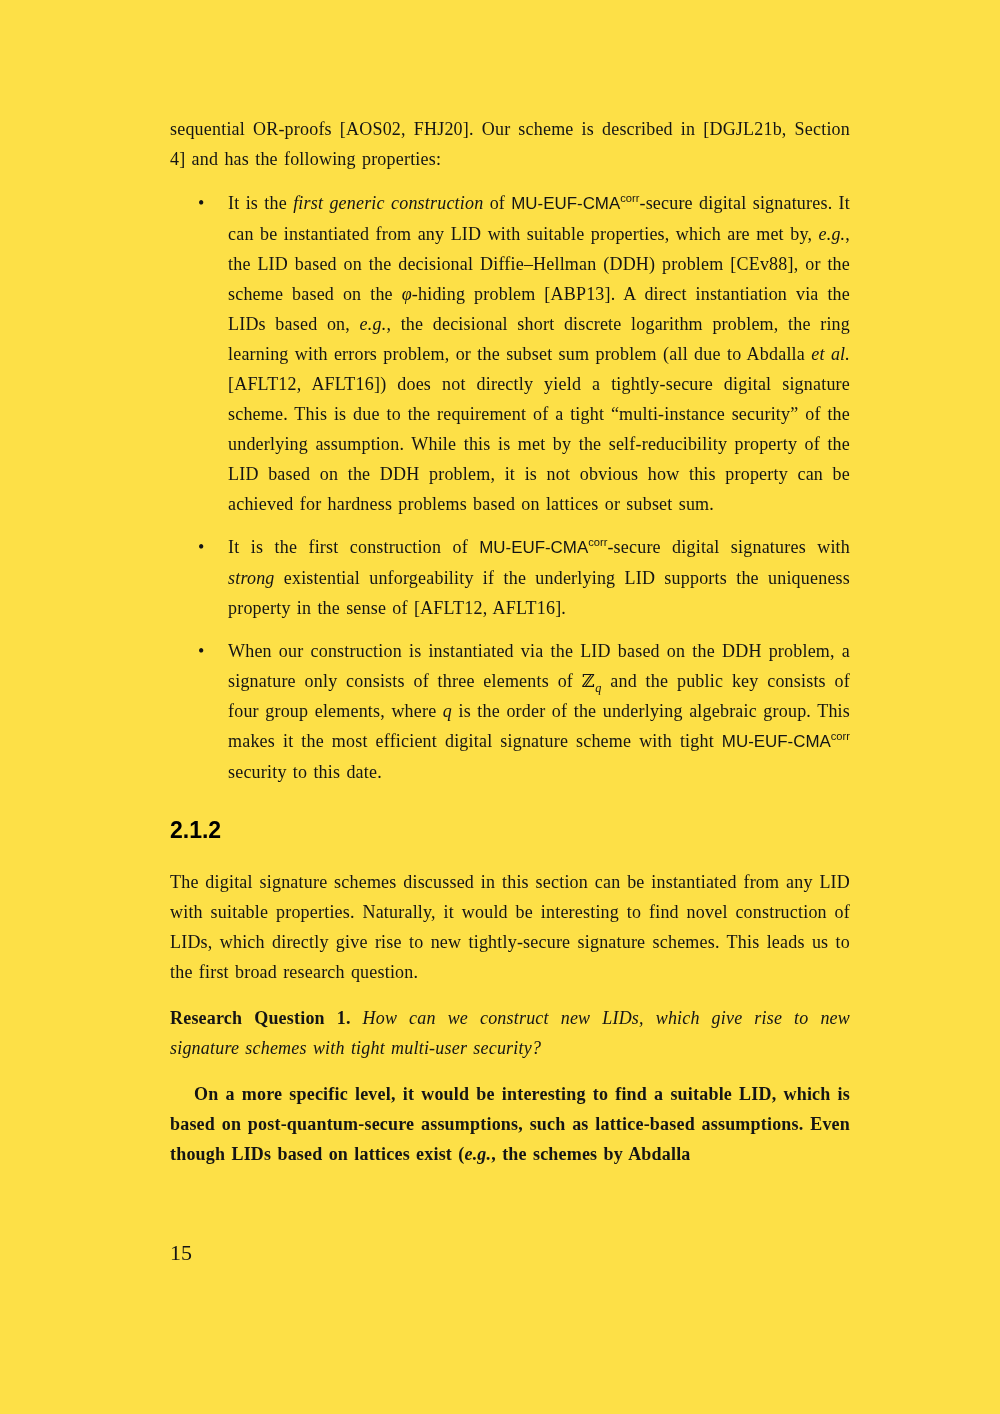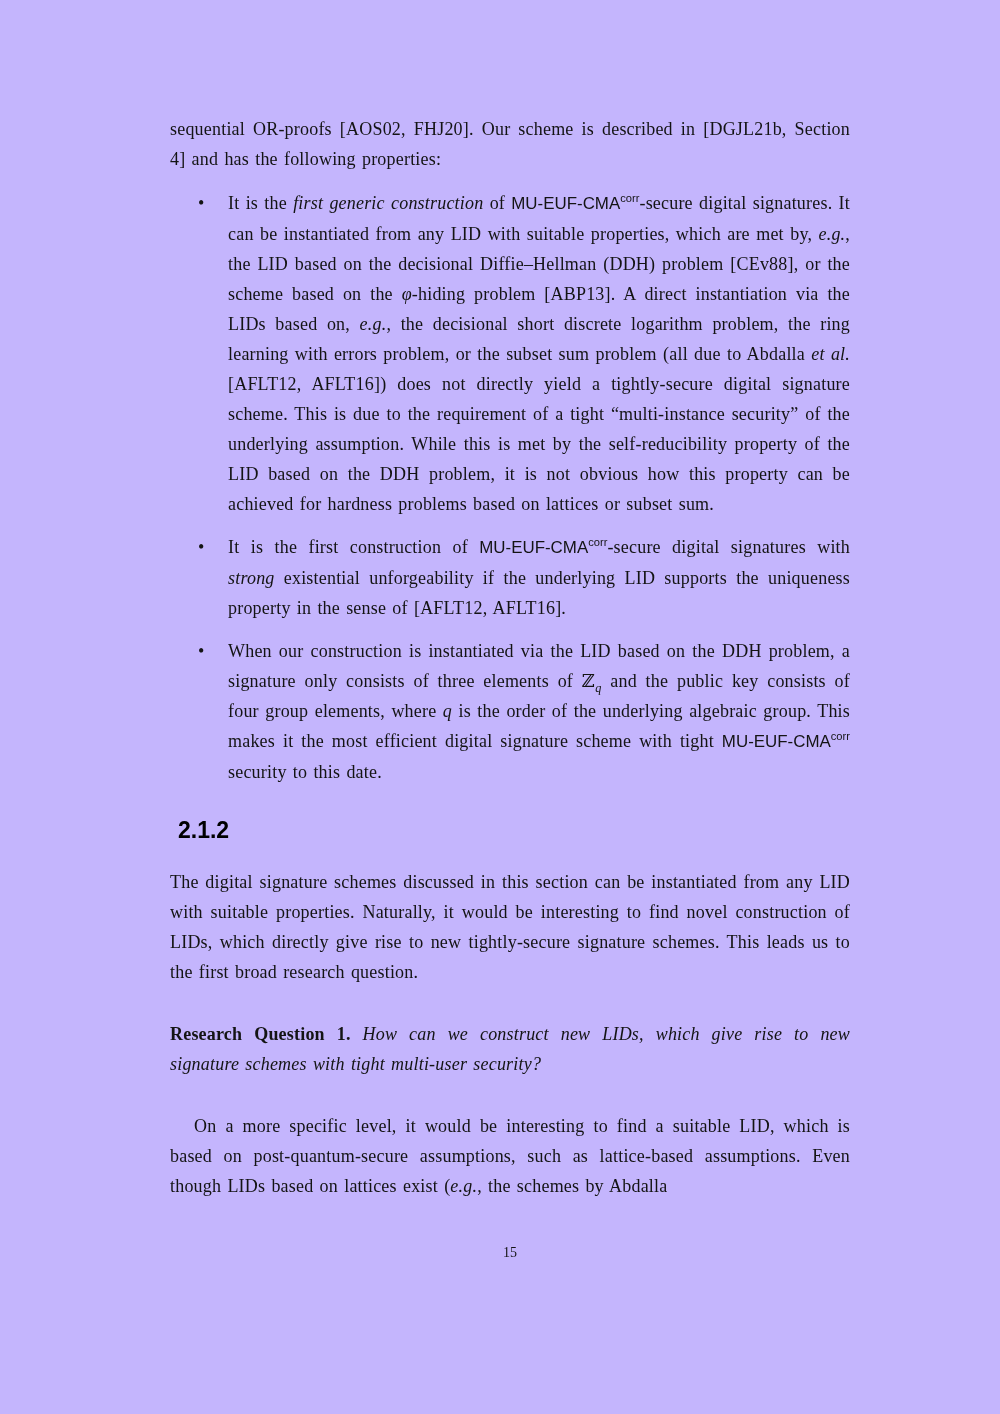--- a/index.html
+++ b/index.html
@@ -3,70 +3,70 @@
 <meta charset="utf-8">
 <style>
   * { box-sizing: border-box; }
   html, body { margin: 0; padding: 0; }
   body {
     width: 1000px; height: 1414px;
     background: #ffffff;
     font-family: "Liberation Serif", "DejaVu Serif", serif;
     color: #141414;
   }
-  .page { position: relative; width: 1000px; height: 1414px; overflow: hidden; background: #c4b5fd; }
+  .page { position: relative; width: 1000px; height: 1414px; overflow: hidden; background: #fde047; }
   .content { position: absolute; left: 170px; top: 114px; width: 680px; }
 
   .para {
     margin: 0;
     font-size: 18px;
     line-height: 30px;
     text-align: justify;
     letter-spacing: 0.2px;
     word-spacing: 1.5px;
   }
 
   .bullets { margin: 14px 0 26px 0; padding: 0; list-style: none; }
   .bullet { display: flex; margin: 0 0 13px 0; }
   .bullet-marker {
     width: 22px; min-width: 22px; margin-left: 28px;
     font-size: 18px; line-height: 30px;
   }
   .bullet-text { flex: 1; margin-left: 8px; }
 
   .heading {
-    margin: 28px 0 22px 8px;
+    margin: 28px 0 22px 0;
     font-family: "Liberation Sans", "DejaVu Sans", sans-serif;
     font-weight: 700;
     font-size: 23px;
     line-height: 30px;
     color: #000000;
     letter-spacing: 0;
     display: flex;
   }
   .heading .sec-num { margin-right: 26px; }
 
-  .block-gap { margin-top: 32px; }
-  .indent-first { text-indent: 24px; }
+  .block-gap { margin-top: 16px; }
+  .indent-first { text-indent: 24px; font-weight: bold; }
 
   
   .seg-plain { }
   .seg-i { font-style: italic; }
   .seg-b { font-weight: bold; }
   .seg-sans { font-family: "Liberation Sans", "DejaVu Sans", sans-serif; font-size: 94%; letter-spacing: 0; }
   .seg-sans-sup {
     font-family: "Liberation Sans", "DejaVu Sans", sans-serif;
     font-size: 62%; vertical-align: super; line-height: 0; letter-spacing: 0;
   }
   .seg-bb { font-family: "DejaVu Serif", "DejaVu Sans", serif; }
   .seg-sub-i { font-style: italic; font-size: 68%; vertical-align: sub; line-height: 0; }
 
   .page-number {
     position: absolute; left: 170px; top: 1238px; width: 680px;
-    text-align: center; font-size: 14px; line-height: 30px; color: #141414;
+    text-align: left; font-size: 22px; line-height: 30px; color: #141414;
   }
 </style>
 </head>
 <body>
 
 <div class="page">
   <div class="content">
 
     <p class="para"><span class="seg-plain">sequential OR-proofs [AOS02, FHJ20]. Our scheme is described in [DGJL21b, Section 4] and has the following properties:</span></p>
 

